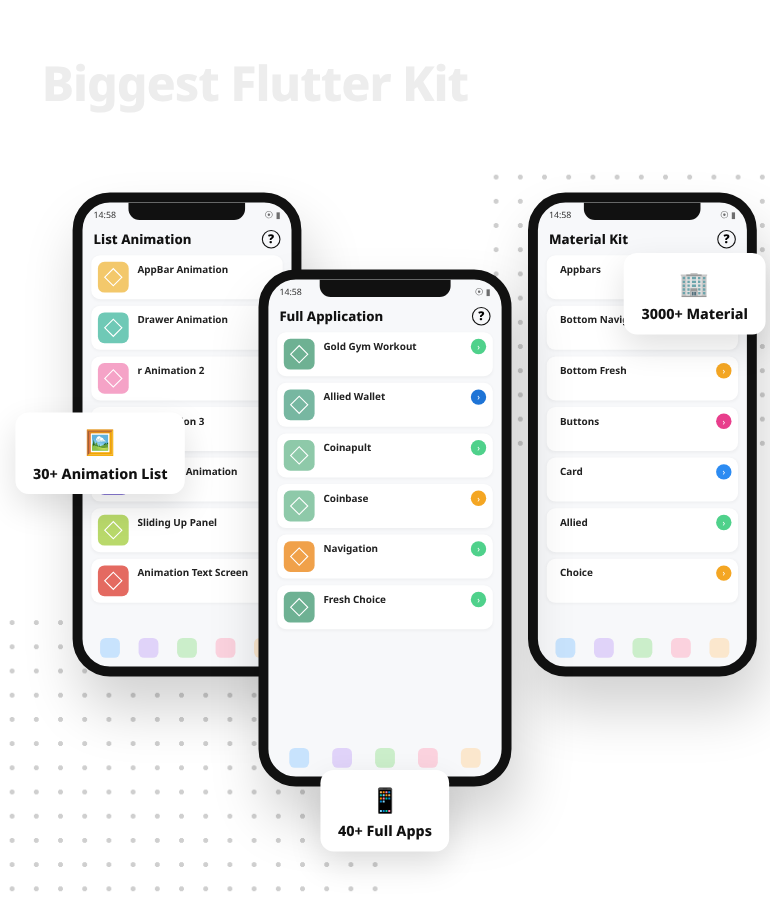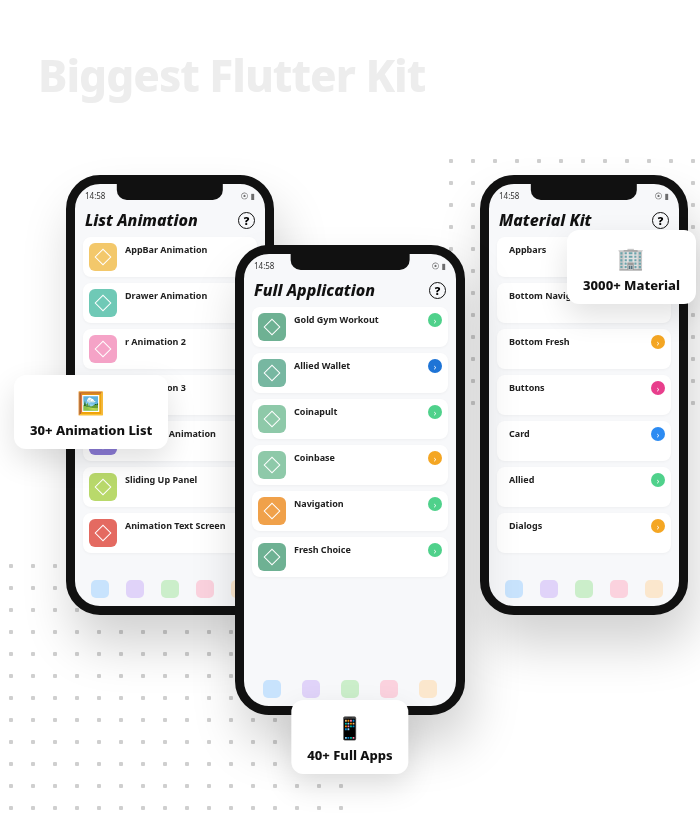--- a/index.html
+++ b/index.html
@@ -55,21 +55,21 @@
   .status-bar {
     display: flex; justify-content: space-between;
     font-size: 8px; padding: 6px 10px 2px;
     color: #333;
   }
   .status-icons { opacity: .7; }
   .screen-header {
     display: flex; align-items: center; justify-content: space-between;
     padding: 6px 10px 4px;
   }
-  .screen-title { font-size: 16px; font-weight: 800; color: #111; font-style: italic; }
+  .screen-title { font-size: 12px; font-weight: 800; color: #111; }
   .help-icon {
     width: 17px; height: 17px; border: 1.6px solid #111;
     border-radius: 50%;
     font-size: 11px; font-weight: 900;
     display: flex; align-items: center; justify-content: center;
   }
   .list { padding: 2px 8px; }
   .row {
     display: flex; align-items: flex-start;
     background: #fff;
@@ -245,21 +245,21 @@
           <div class="row-icon" style="background: rgb(255, 255, 255); visibility: hidden; width: 4px; margin-right: 2px;">
             <div class="hex"></div>
           </div>
           <div class="row-label">Allied</div>
           <div class="chev" style="background: rgb(79, 209, 139);">›</div>
         </div>
         <div class="row">
           <div class="row-icon" style="background: rgb(255, 255, 255); visibility: hidden; width: 4px; margin-right: 2px;">
             <div class="hex"></div>
           </div>
-          <div class="row-label">Dialogs</div>
+          <div class="row-label">Choice</div>
           <div class="chev" style="background: rgb(244, 166, 35);">›</div>
         </div>
       </div>
     <div class="bottom-tabs">
       <span class="c1"></span>
         <span class="c2"></span>
         <span class="c3"></span>
         <span class="c4"></span>
         <span class="c5"></span>
     </div>

